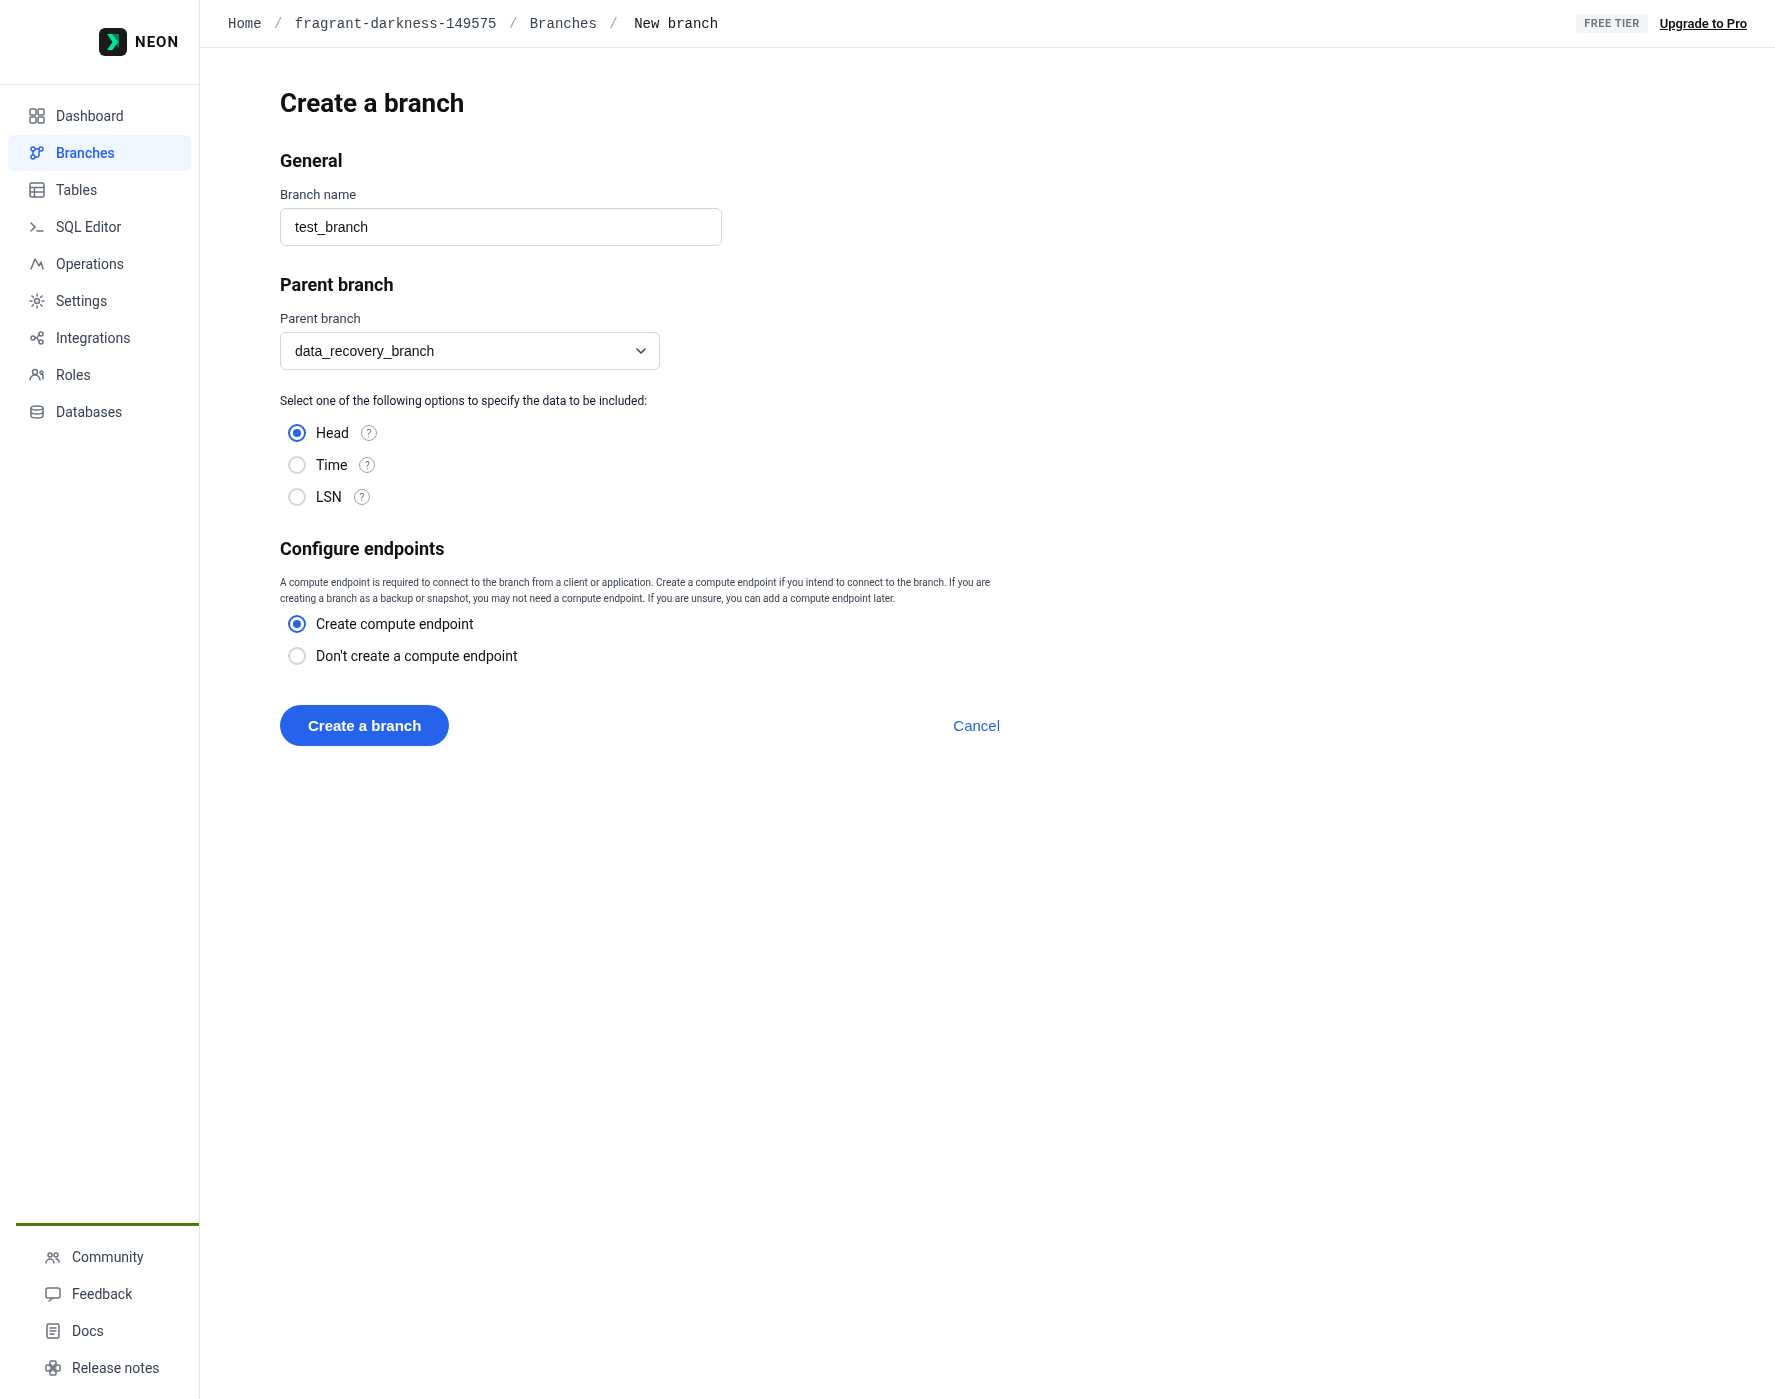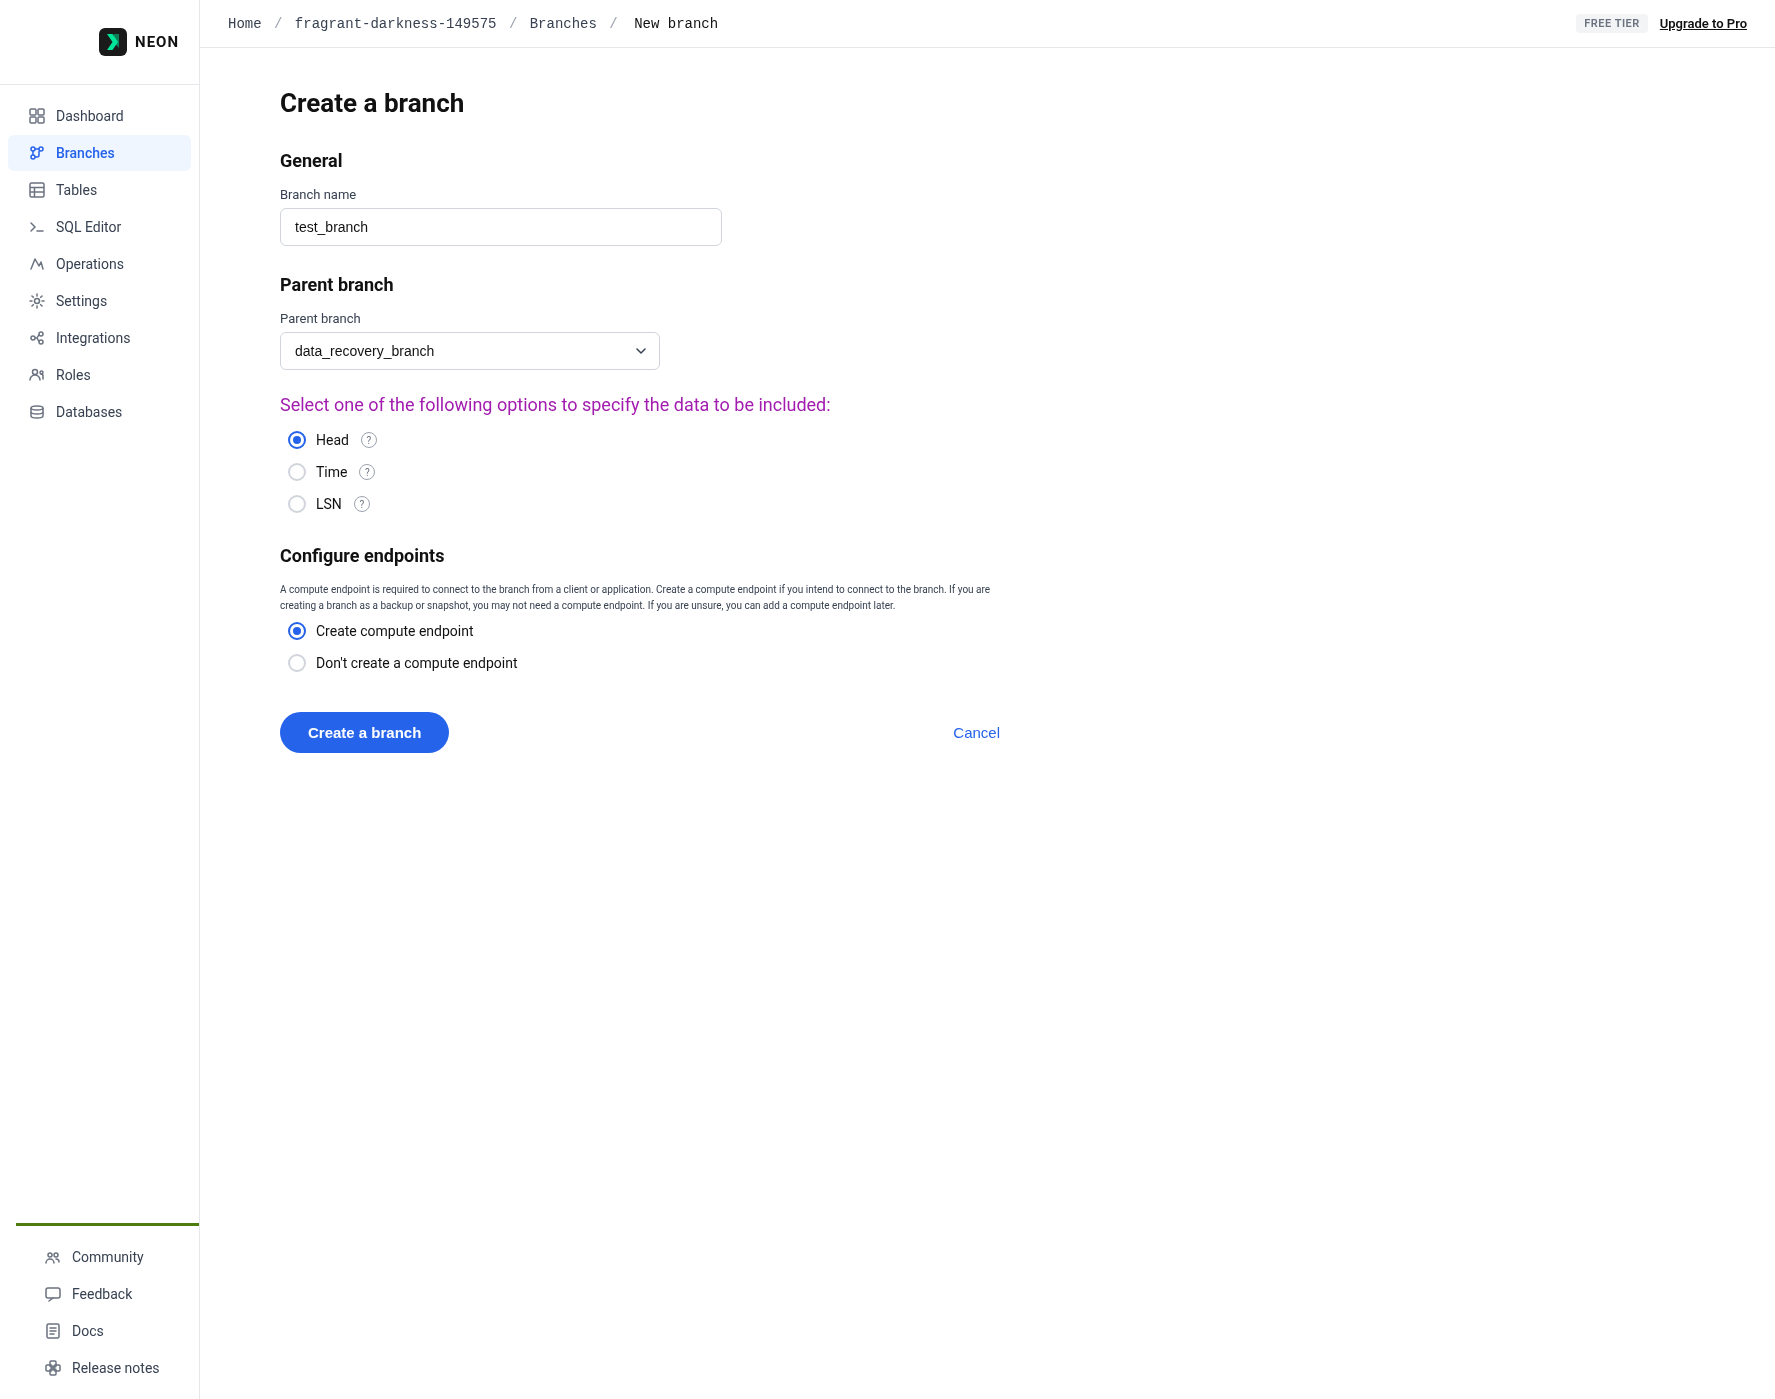--- a/index.html
+++ b/index.html
@@ -160,22 +160,22 @@
     }
     .select-chevron {
       position: absolute;
       right: 12px;
       top: 50%;
       transform: translateY(-50%);
       pointer-events: none;
       color: #374151;
     }
     .data-options-label {
-      font-size: 18px;
-      color: #a21caf;
+      font-size: 12px;
+      color: #0f172a;
       margin: 24px 0 16px;
     }
     .radio-group { display: flex; flex-direction: column; gap: 14px; margin-bottom: 8px; }
     .radio-item { display: flex; align-items: center; gap: 10px; cursor: pointer; font-size: 14px; color: #111; padding-left: 8px; }
     .radio-circle {
       width: 18px;
       height: 18px;
       border-radius: 50%;
       border: 2px solid #d1d5db;
       display: flex;

